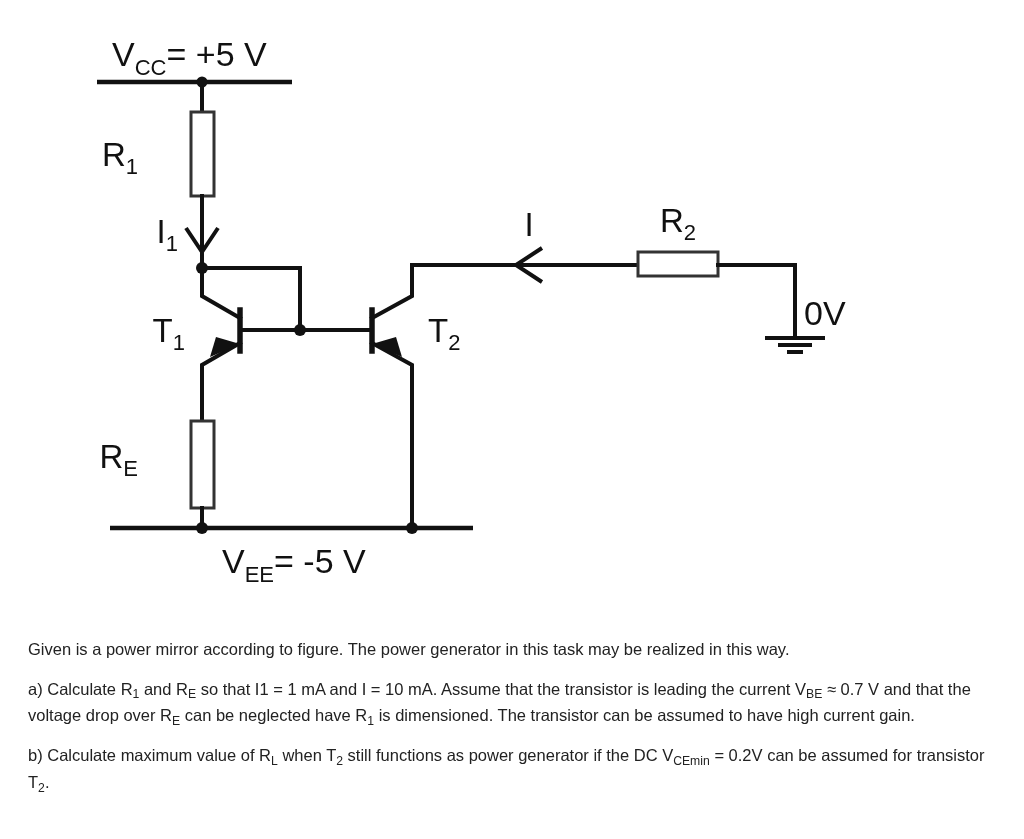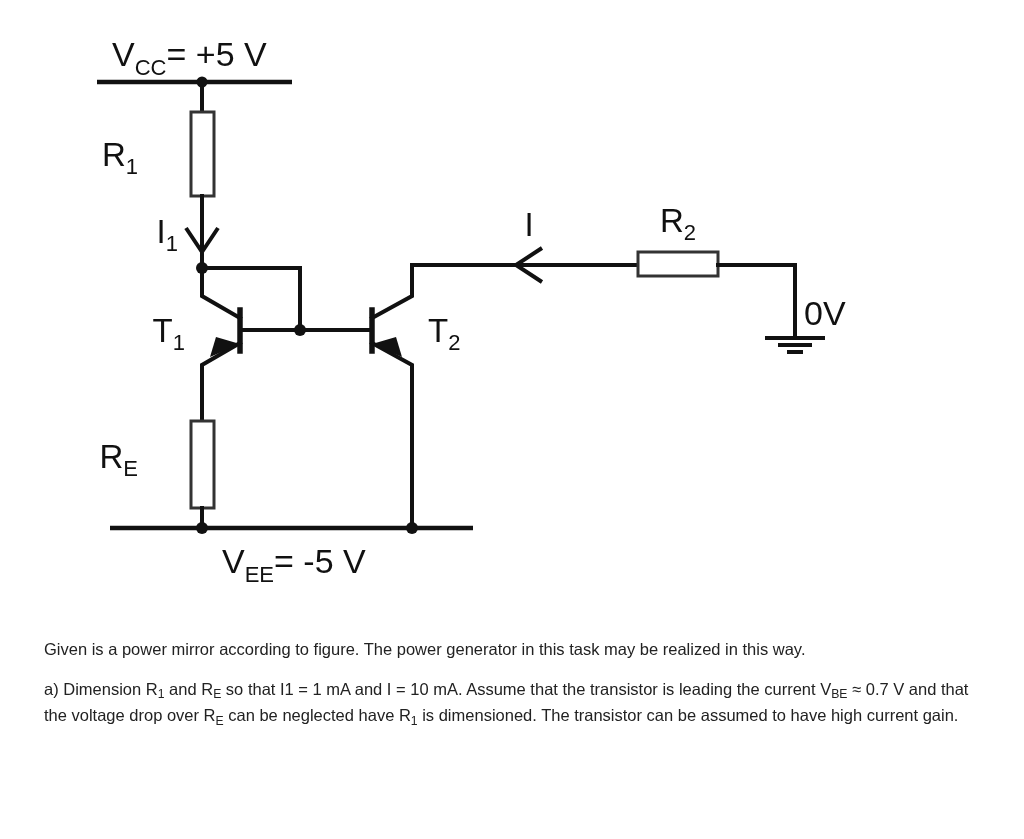--- a/index.html
+++ b/index.html
@@ -89,21 +89,21 @@
   #prose {
     position: absolute;
     left: 28px;
     top: 636px;
     width: 960px;
     font-size: 16.5px;
     line-height: 1.62;
     color: #222222;
   }
   #prose p {
-    margin: 0 0 13px 16px;
+    margin: 0 0 13px 0;
   }
   #prose sub {
     font-size: 0.74em;
     line-height: 0;
     vertical-align: baseline;
     position: relative;
     top: 0.30em;
   }
 </style>
 </head>
@@ -198,18 +198,19 @@
         <tspan>V</tspan><tspan class="lbl-sub" dy="9">EE</tspan><tspan dy="-9" xml:space="preserve">= -5 V</tspan>
       </text>
 
     </svg>
   </div>
 
   <div id="prose">
 
     <p>Given is a power mirror according to figure. The power generator in this task may be realized in this way.</p>
 
-    <p><span>a) Dimension R</span><sub>1</sub><span> and R</span><sub>E</sub><span> so that I1 = 1 mA and I = 10 mA. Assume that the transistor is leading the current V</span><sub>BE</sub><span> ≈ 0.7 V and that the voltage drop over R</span><sub>E</sub><span> can be neglected have R</span><sub>1</sub><span> is dimensioned. The transistor can be assumed to have high current gain.</span></p>
-
+    <p><span>a) Calculate R</span><sub>1</sub><span> and R</span><sub>E</sub><span> so that I1 = 1 mA and I = 10 mA. Assume that the transistor is leading the current V</span><sub>BE</sub><span> ≈ 0.7 V and that the voltage drop over R</span><sub>E</sub><span> can be neglected have R</span><sub>1</sub><span> is dimensioned. The transistor can be assumed to have high current gain.</span></p>
+
+    <p><span>b) Calculate maximum value of R</span><sub>L</sub><span> when T</span><sub>2</sub><span> still functions as power generator if the DC V</span><sub>CEmin</sub><span> = 0.2V can be assumed for transistor T</span><sub>2</sub><span>.</span></p>
 
   </div>
 
 </div>
 
 </body></html>

